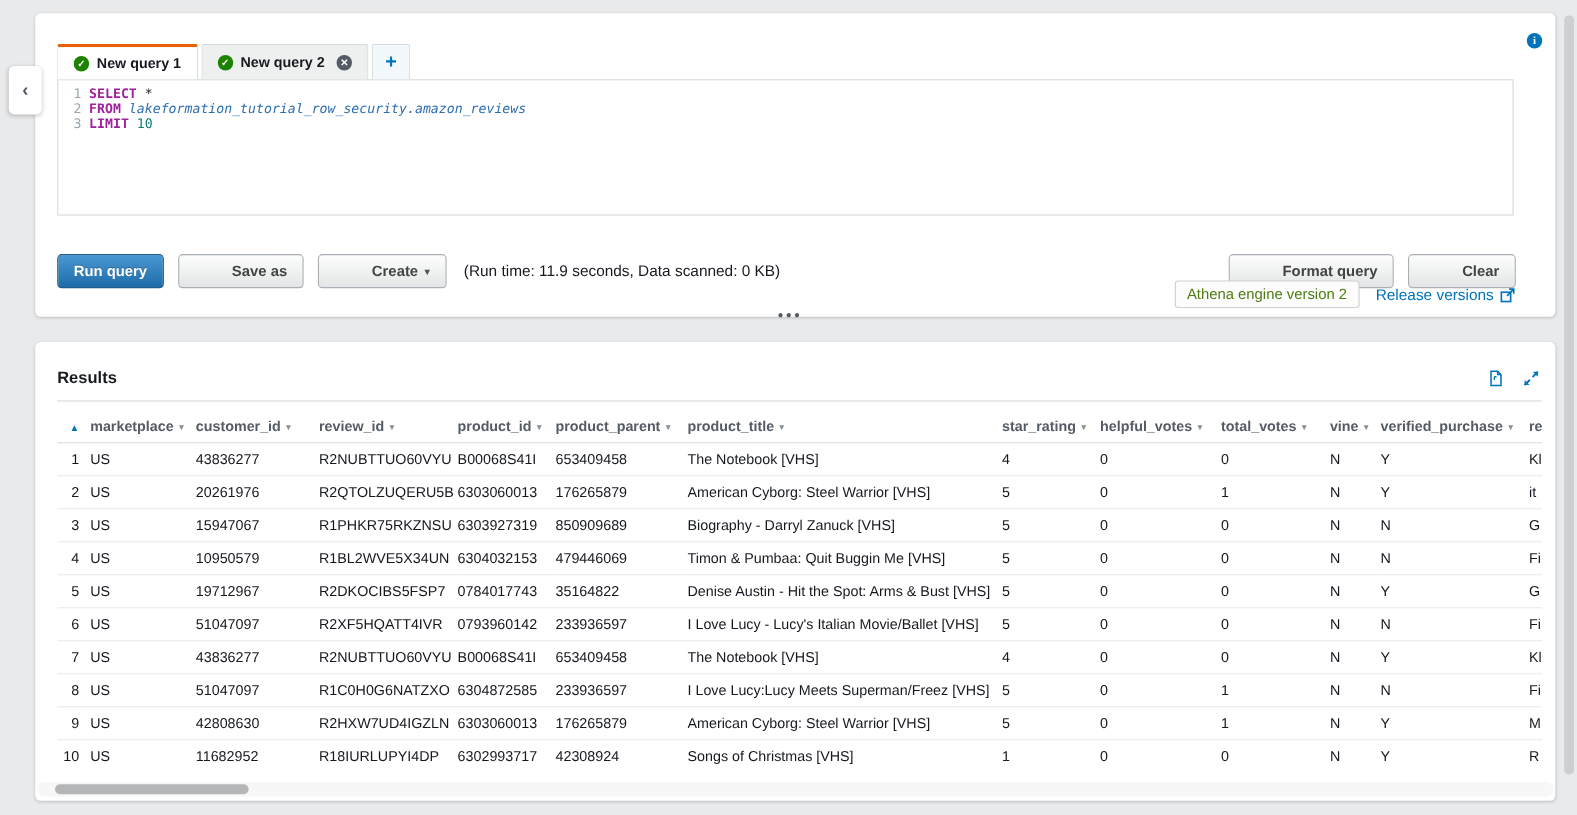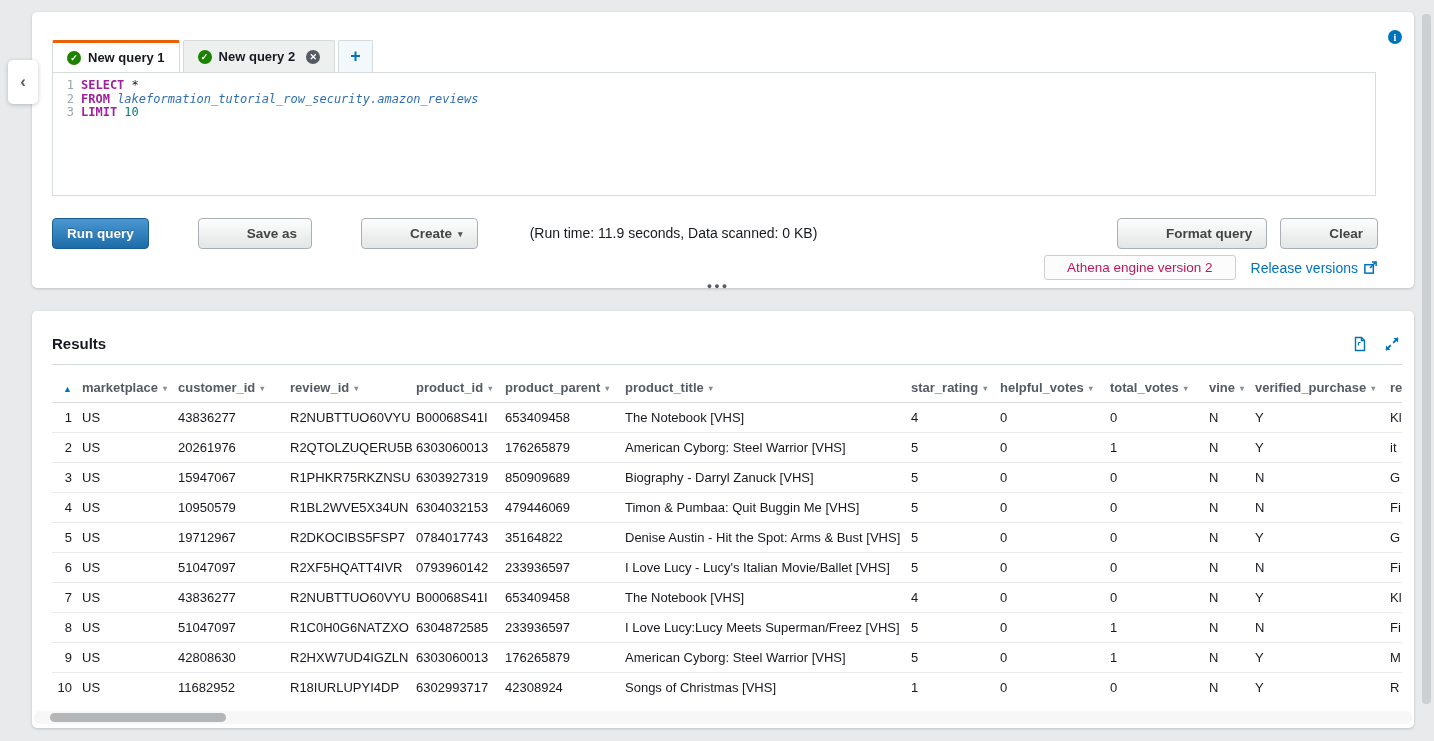--- a/index.html
+++ b/index.html
@@ -28,34 +28,34 @@
   
   .editor { position:absolute; left:20px; right:38px; top:60px; height:124px; border:1px solid #d6dbdb; background:#fff; overflow:hidden; font-family:"DejaVu Sans Mono", monospace; font-size:12px; line-height:13.5px; padding-top:6px; cursor:text; }
   .sql-line { display:flex; }
   .sql-line .ln { width:28px; text-align:right; padding-right:7px; color:#9aa5ad; flex:none; }
   .sql-line .code { white-space:pre; color:#16191f; }
   .tok-k { color:#a0219e; font-weight:bold; }
   .tok-i { color:#2f6fb0;font-style:italic; }
   .tok-n { color:#0b7a75; }
 
   
-  .toolbar { position:absolute; left:20px; right:36px; top:205px; height:32px; display:flex; align-items:center;gap:36px; }
+  .toolbar { position:absolute; left:20px; right:36px; top:218px; height:32px; display:flex; align-items:center; }
   .btn { font-family:"Liberation Sans", sans-serif; font-size:13.5px; font-weight:bold; padding:7px 14px; border-radius:4px; cursor:pointer; white-space:nowrap; }
   .btn.primary { background:linear-gradient(#4a97d2,#1d6ca9); border:1px solid #1b5e8f; color:#fff; text-shadow:0 -1px 0 rgba(0,0,0,.25); }
   .btn.secondary { background:linear-gradient(#fdfdfd,#e3e6e6); border:1px solid #a9afb5; color:#444;padding-left:48px; }
   .btn + .btn { margin-left:13px; }
   .btn .caret { font-size:9px; color:#555; margin-left:6px; vertical-align:1px; }
   .runtime { margin-left:16px; font-size:14px; color:#16191f; }
   .toolbar .right-group { margin-left:auto; display:flex;align-items:flex-end; }
 
   .hint { position:absolute; left:20px; top:248px; font-size:13px; color:#687078; }
 
   .engine-row { position:absolute; right:36px; top:243px; display:flex; align-items:center; gap:15px; }
-  .engine-badge { background:#fcfcfc; border:1px solid #ccd0d3; border-radius:3px; padding:4px 22px; font-size:13.5px; color:#be185d; }
-  .release-link { color:#0073bb; font-size:14px; display:flex; align-items:flex-start; gap:5px; cursor:pointer; text-decoration:none; }
+  .engine-badge { background:#fcfcfc; border:1px solid #ccd0d3; border-radius:3px; padding:4px 10px; font-size:13.5px; color:#4d7c0f; }
+  .release-link { color:#0073bb; font-size:14px; display:flex; align-items:flex-end; gap:5px; cursor:pointer; text-decoration:none; }
 
   
   .drag-handle { position:absolute; left:704px; top:281px; width:28px; text-align:center; color:#545b64; font-size:9px; letter-spacing:2px; font-weight:bold; cursor:row-resize; }
 
   
   .results-header { position:absolute; left:20px; right:14px; top:24px; display:flex; align-items:center; }
   .results-title { font-size:15px; font-weight:bold; color:#16191f; }
   .results-icons { margin-left:auto; display:flex; gap:16px; }
   .results-icons .icon-btn { cursor:pointer; display:flex; }
   .results-divider { position:absolute; left:20px; right:12px; top:53px; border-top:1px solid #d5dbdb; }

